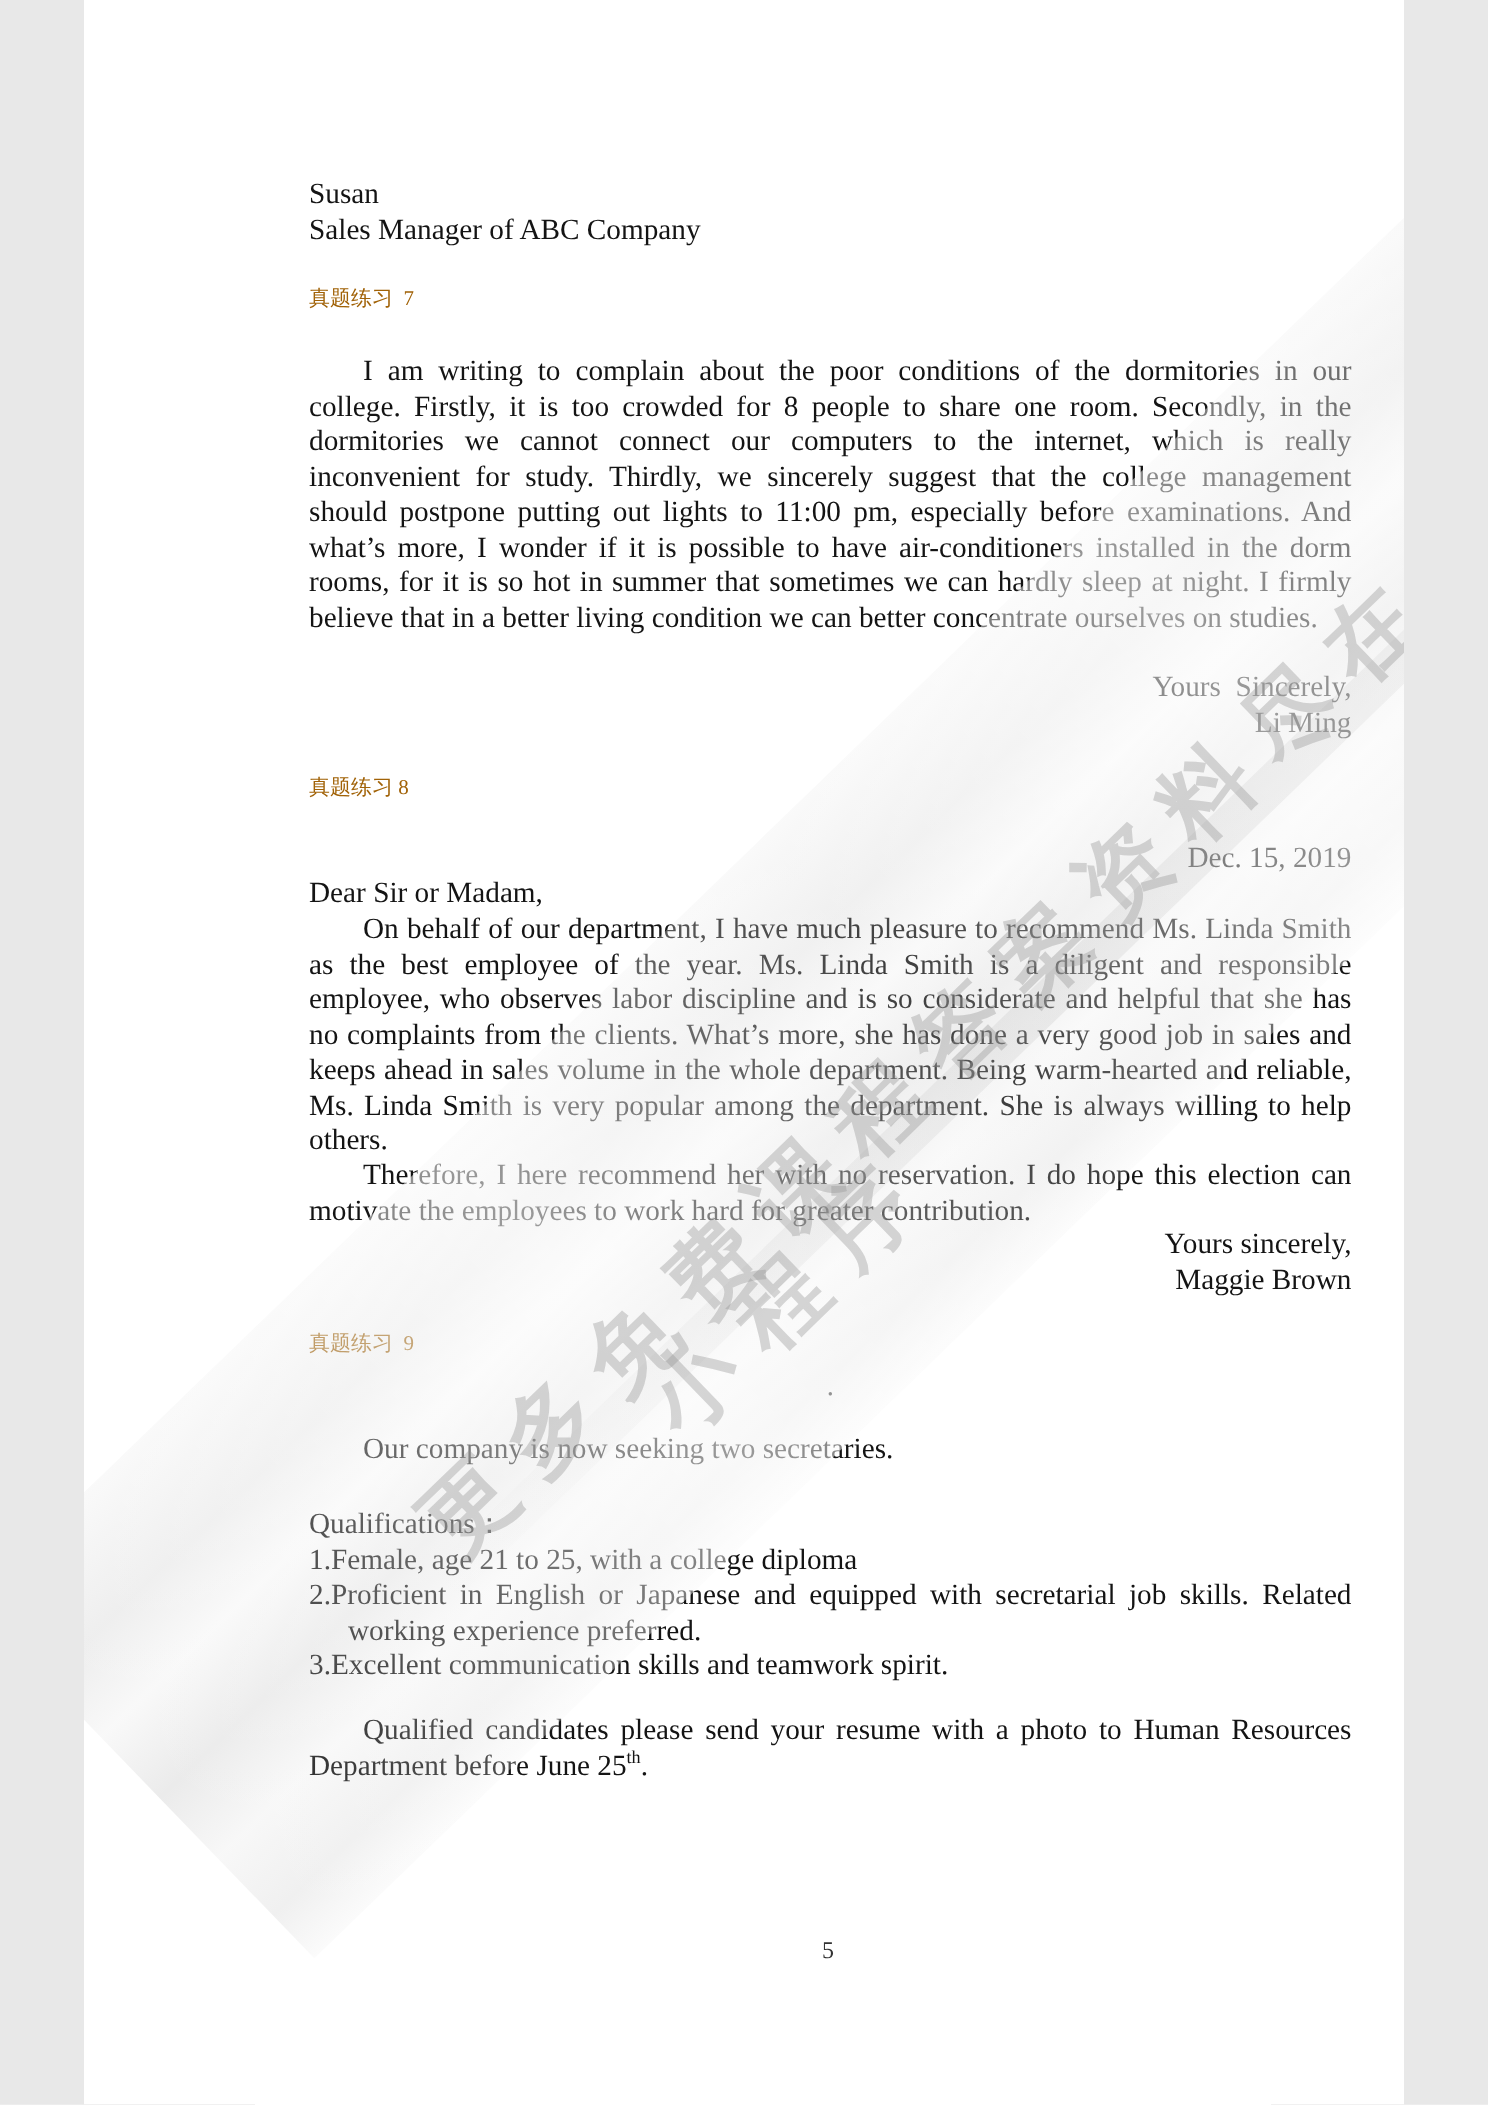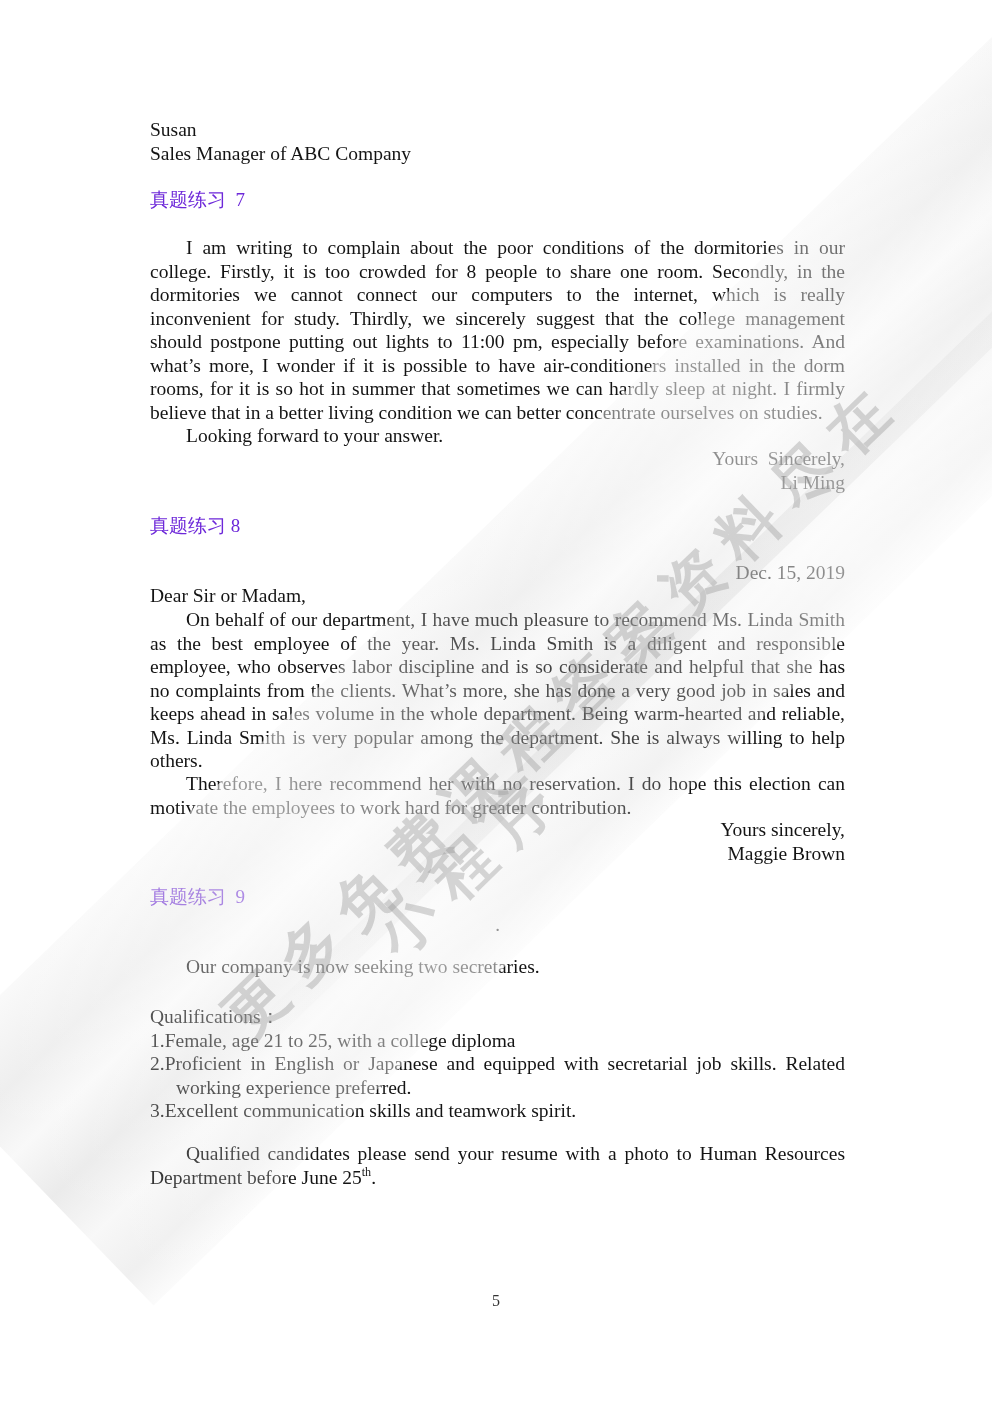--- a/index.html
+++ b/index.html
@@ -1,33 +1,33 @@
 <!DOCTYPE html>
 <html><head>
 <meta charset="utf-8">
 <style>
   html,body { margin:0; padding:0; background:#e8e8e8; }
   .page {
     position: relative;
-    width: 992px;
+    width: 880px;
     height: 1403px;
     margin: 0 auto;
     background: #ffffff;
     font-family: "Liberation Serif", serif;
     font-size: 19.5px;
     color: #141414;
     overflow: hidden;
   }
   .abs { position: absolute; left: 150px; width: 695px; line-height: 23.5px; }
   .justify { text-align: justify; text-align-last: left; }
   .indent { text-indent: 36px; }
   .right { text-align: right; }
   .center { text-align: center; }
   .keep-spaces { white-space: pre-wrap; }
-  .cn-label { font-size: 19px; color: #6d28d9; }
+  .cn-label { font-size: 14px; color: #a16207; }
   .qual-item { padding-left: 26px; text-indent: -26px; text-align: justify; text-align-last: left; }
   sup.ord { vertical-align: super; font-size: 0.62em; line-height: 0; margin-top: 43px; }
   .page-number { position: absolute; left: 0; width: 992px; text-align: center; font-size: 16px; color: #333; }
   .small-dot { font-size: 19px; color: #333; }
 
   
   .watermark { position: absolute; inset: 0; pointer-events: none; z-index: 5; }
   .wm-band {
     position: absolute; left: -180px; top: 480px; width: 1560px; height: 330px;
     transform: rotate(-44deg);
@@ -49,21 +49,20 @@
 
 <div class="page">
 
   <div class="abs" style="top:118px;">
     <div>Susan</div>
     <div>Sales Manager of ABC Company</div>
   </div>
 
   <div class="abs cn-label keep-spaces" style="top:188px;">真题练习  7</div>
   <div class="abs justify indent" style="top:236px;">I am writing to complain about the poor conditions of the dormitories in our college. Firstly, it is too crowded for 8 people to share one room. Secondly, in the dormitories we cannot connect our computers to the internet, which is really inconvenient for study. Thirdly, we sincerely suggest that the college management should postpone putting out lights to 11:00 pm, especially before examinations. And what’s more, I wonder if it is possible to have air-conditioners installed in the dorm rooms, for it is so hot in summer that sometimes we can hardly sleep at night. I firmly believe that in a better living condition we can better concentrate ourselves on studies.</div>
-  <div class="abs" style="top:424px; padding-left:36px;">Looking forward to your answer.</div>
   <div class="abs right" style="top:447px;">
     <div class="keep-spaces">Yours  Sincerely,</div>
     <div>Li Ming</div>
   </div>
 
   <div class="abs cn-label keep-spaces" style="top:514px;">真题练习 8</div>
   <div class="abs right" style="top:561px;">Dec. 15, 2019</div>
   <div class="abs" style="top:584px;">Dear Sir or Madam,</div>
   <div class="abs justify indent" style="top:608px;">On behalf of our department, I have much pleasure to recommend Ms. Linda Smith as the best employee of the year. Ms. Linda Smith is a diligent and responsible employee, who observes labor discipline and is so considerate and helpful that she has no complaints from the clients. What’s more, she has done a very good job in sales and keeps ahead in sales volume in the whole department. Being warm-hearted and reliable, Ms. Linda Smith is very popular among the department. She is always willing to help others.</div>
   <div class="abs justify indent" style="top:772px;">Therefore, I here recommend her with no reservation. I do hope this election can motivate the employees to work hard for greater contribution.</div>

